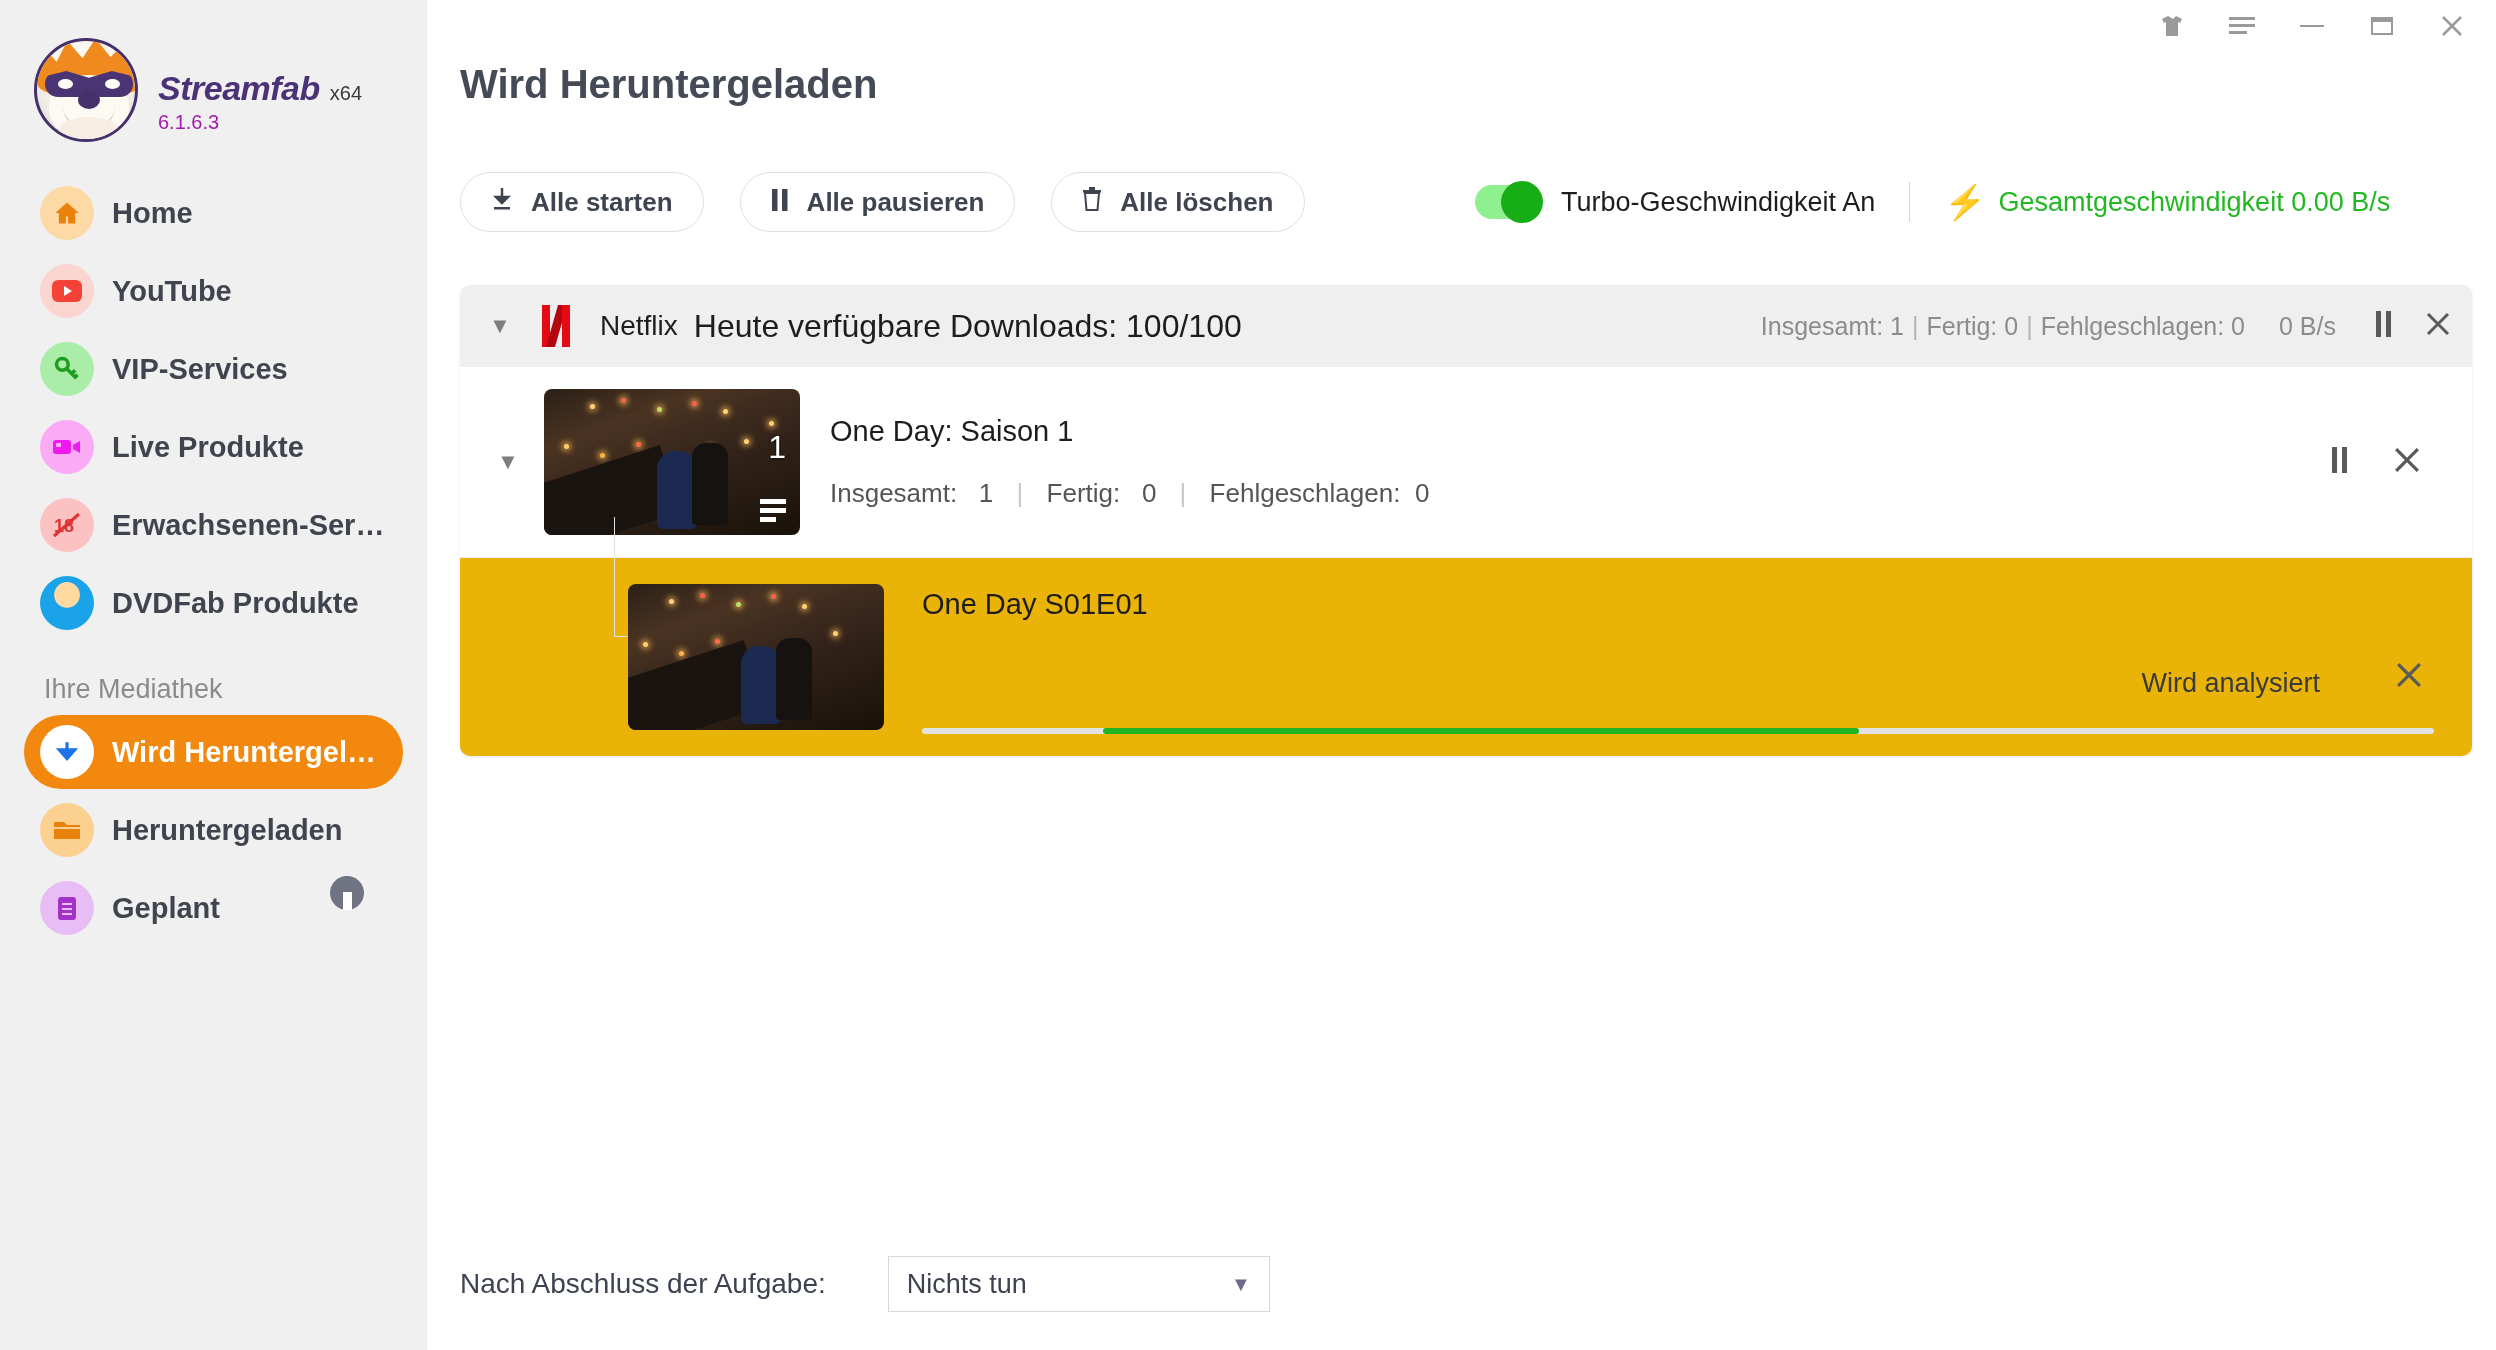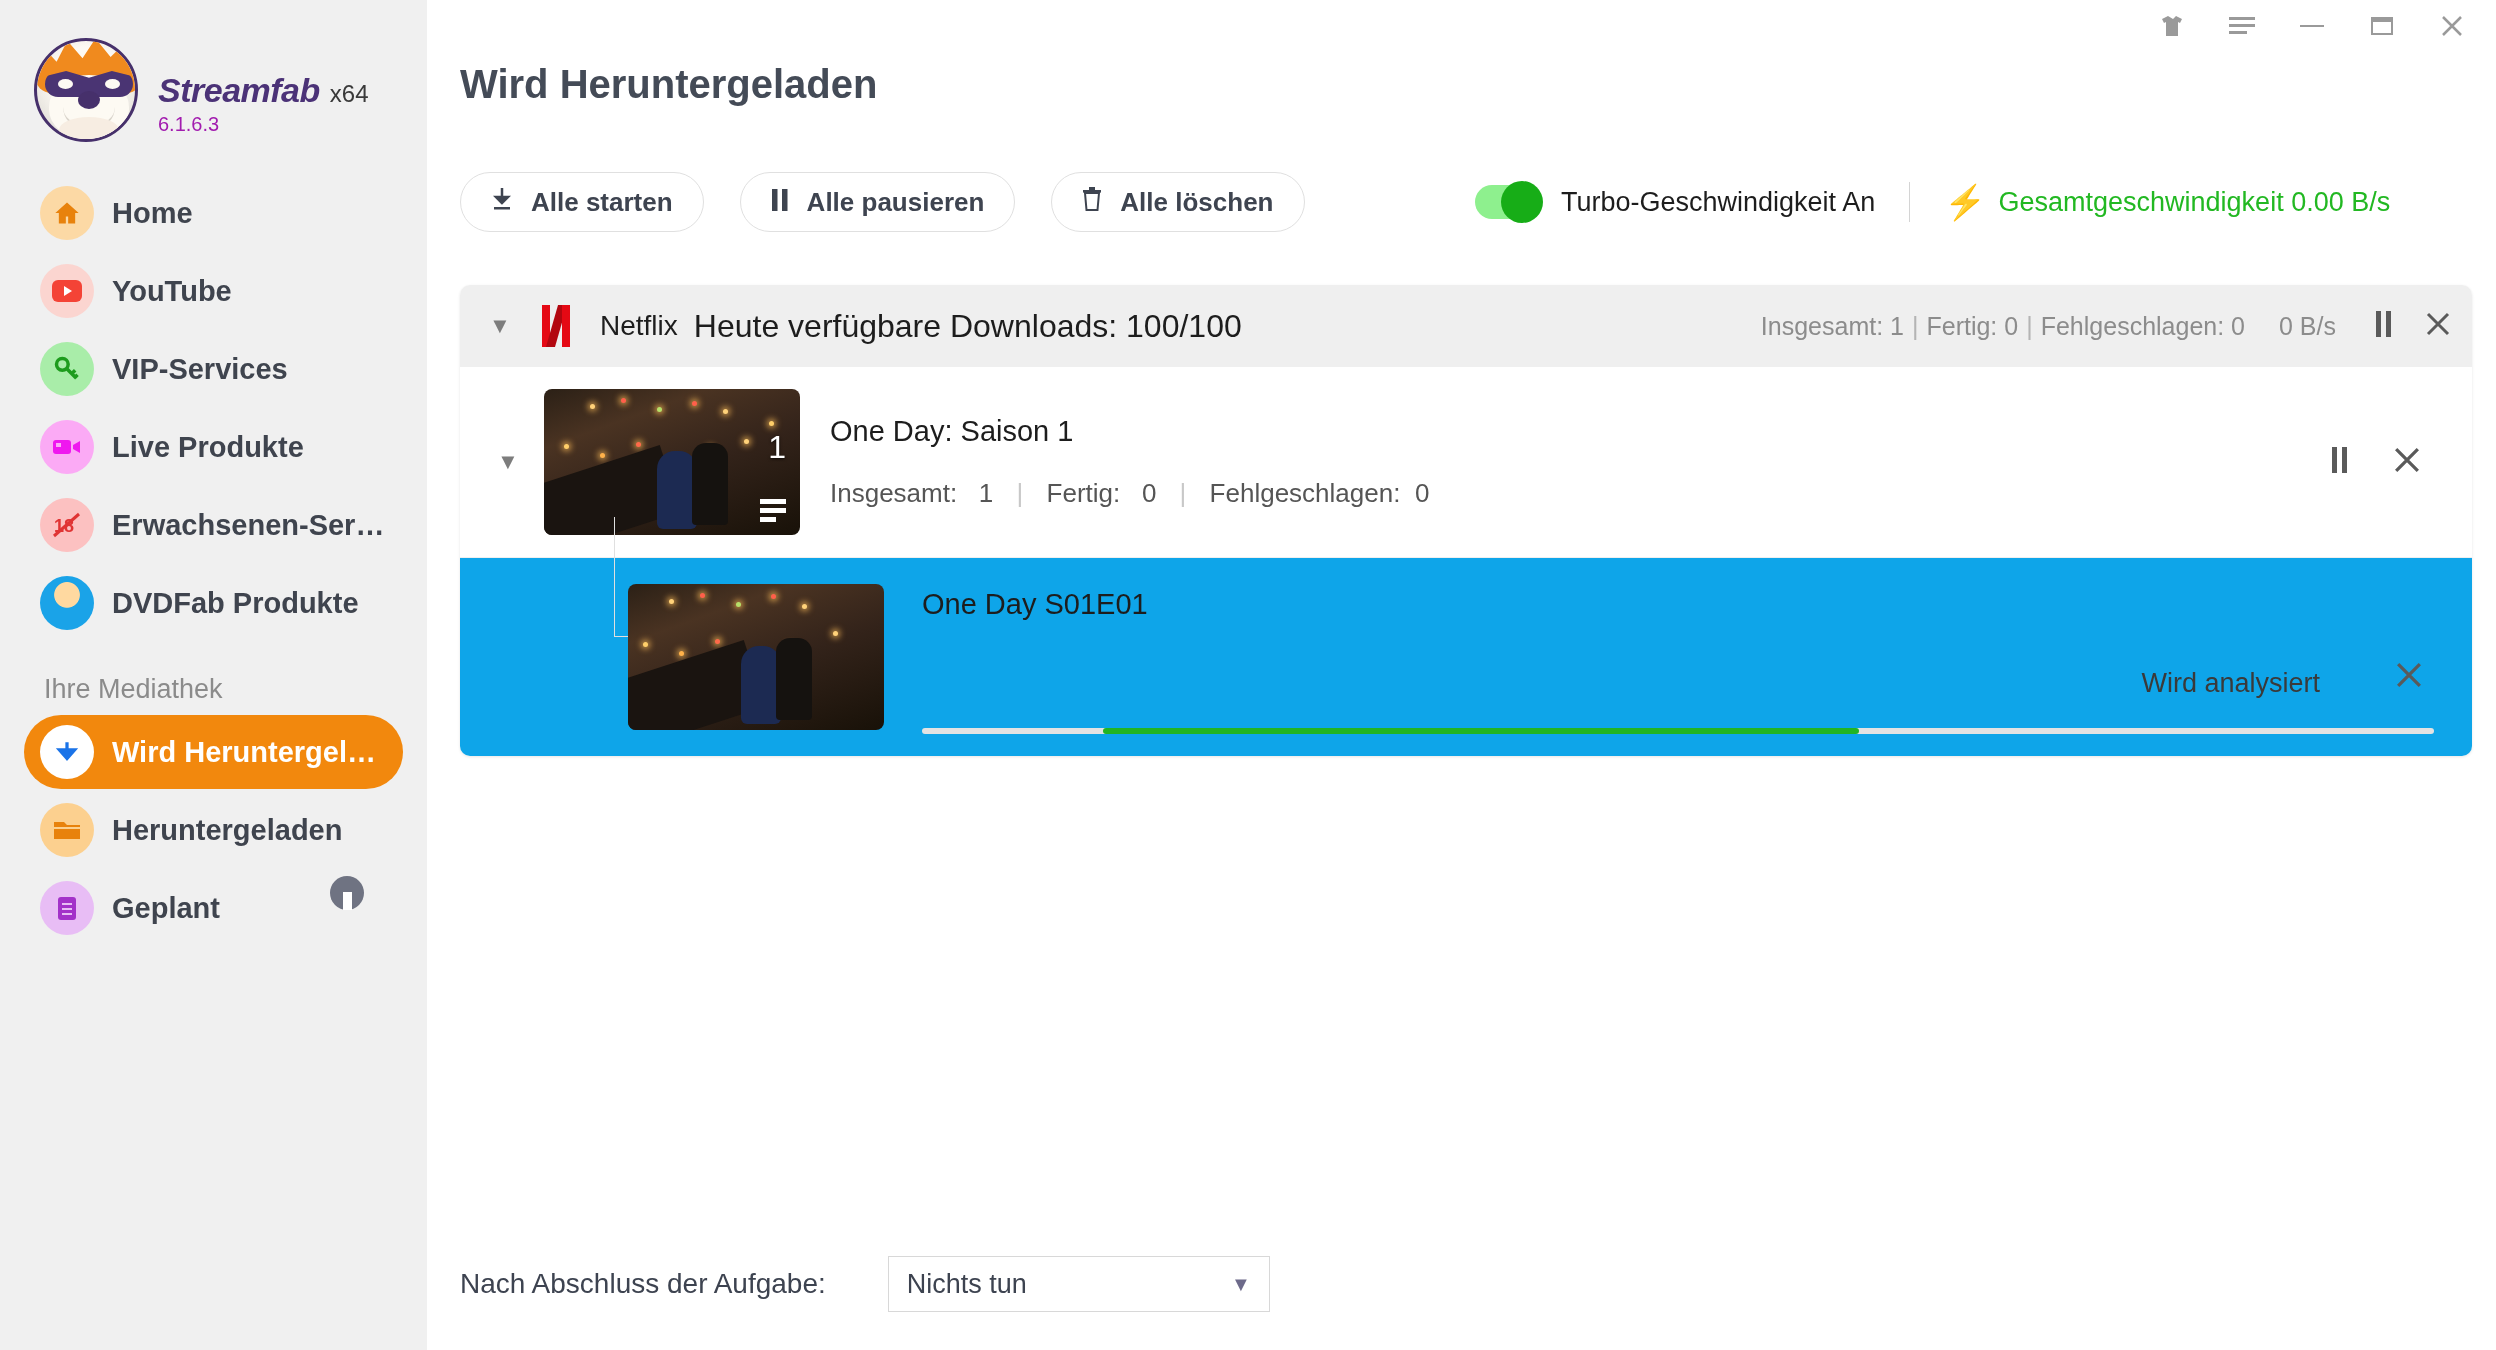--- a/index.html
+++ b/index.html
@@ -44,21 +44,21 @@
   .brand-logo .eye.l { left: 21px; } .brand-logo .eye.r { left: 68px; }
   .brand-logo .nose { position: absolute; top: 50px; left: 41px; width: 22px; height: 18px; background:#46306b; border-radius: 50%; }
   .brand-logo .smile { position: absolute; top: 66px; left: 26px; width: 52px; height: 22px; border-bottom: 4px solid #d9d4cb; border-radius: 0 0 40px 40px; }
   .brand-logo .chin { position:absolute; bottom:-4px; left: 22px; width: 60px; height: 26px; background:#f7ede2; border-radius: 50% 50% 40% 40%; }
   .brand-text { margin-left: 20px; }
   .brand-line1 { display: flex; align-items: baseline; }
   .brand-name {
     font-size: 34px; font-weight: bold; font-style: italic;
     color: #4b3277; letter-spacing: -0.5px;
   }
-  .brand-arch { font-size: 24px; color: #3a3a3a; margin-left: 10px; margin-top: 36px; }
+  .brand-arch { font-size: 20px; color: #3a3a3a; margin-left: 10px; margin-top: 36px; }
   .brand-ver { font-size: 20px; color: #a21caf; margin-top: 3px; }
 
   .nav { margin-top: 34px; }
   .nav-item {
     display: flex; align-items: center;
     height: 74px; margin: 4px 24px; padding-left: 16px;
     border-radius: 37px; cursor: pointer;
   }
   .nav-item.active { background: #f2880d; }
   .nav-ico {
@@ -163,21 +163,21 @@
   .thumb-badge-stack i:nth-child(1){ top:0; }
   .thumb-badge-stack i:nth-child(2){ top:9px; }
   .thumb-badge-stack i:nth-child(3){ top:18px; width:16px; }
 
   .series-info { margin-left: 30px; flex: 1; }
   .series-title { font-size: 29px; color: #1d1d1d; }
   .series-stats { margin-top: 30px; font-size: 26px; color: #555; }
   .series-stats .sep { color: #c8c8c8; margin: 0 16px; }
   .row-act { display: flex; align-items: center; gap: 46px; color:#5a5a5a; margin-right: 30px; cursor:pointer; }
 
-  .ep-row { display: flex; align-items: flex-start; padding: 26px 22px 26px 22px; background:#0ea5e9; position: relative; min-height: 190px; }
+  .ep-row { display: flex; align-items: flex-start; padding: 26px 22px 26px 22px; background:#eab308; position: relative; min-height: 190px; }
   .ep-thumb-wrap { margin-left: 146px; }
   .ep-info { margin-left: 38px; flex: 1; position: relative; padding-top: 4px; }
   .ep-title { font-size: 29px; color: #1d1d1d; }
   .ep-status { position: absolute; right: 130px; top: 84px; font-size: 27px; color: #3a3a3a; }
   .ep-close { position: absolute; right: 28px; top: 78px; color:#5a5a5a; cursor: pointer; }
   .progress { position: absolute; left: 0; right: 16px; top: 144px; height: 6px; background: #e3e3e3; border-radius: 3px; }
   .progress .bar { position:absolute; left: 12%; width: 50%; top:0; height: 6px; background:#22b422; border-radius: 3px; }
 
   
   .tree-v { position:absolute; left: 154px; top: 0; width: 1px; background: #e0e0e0; }

